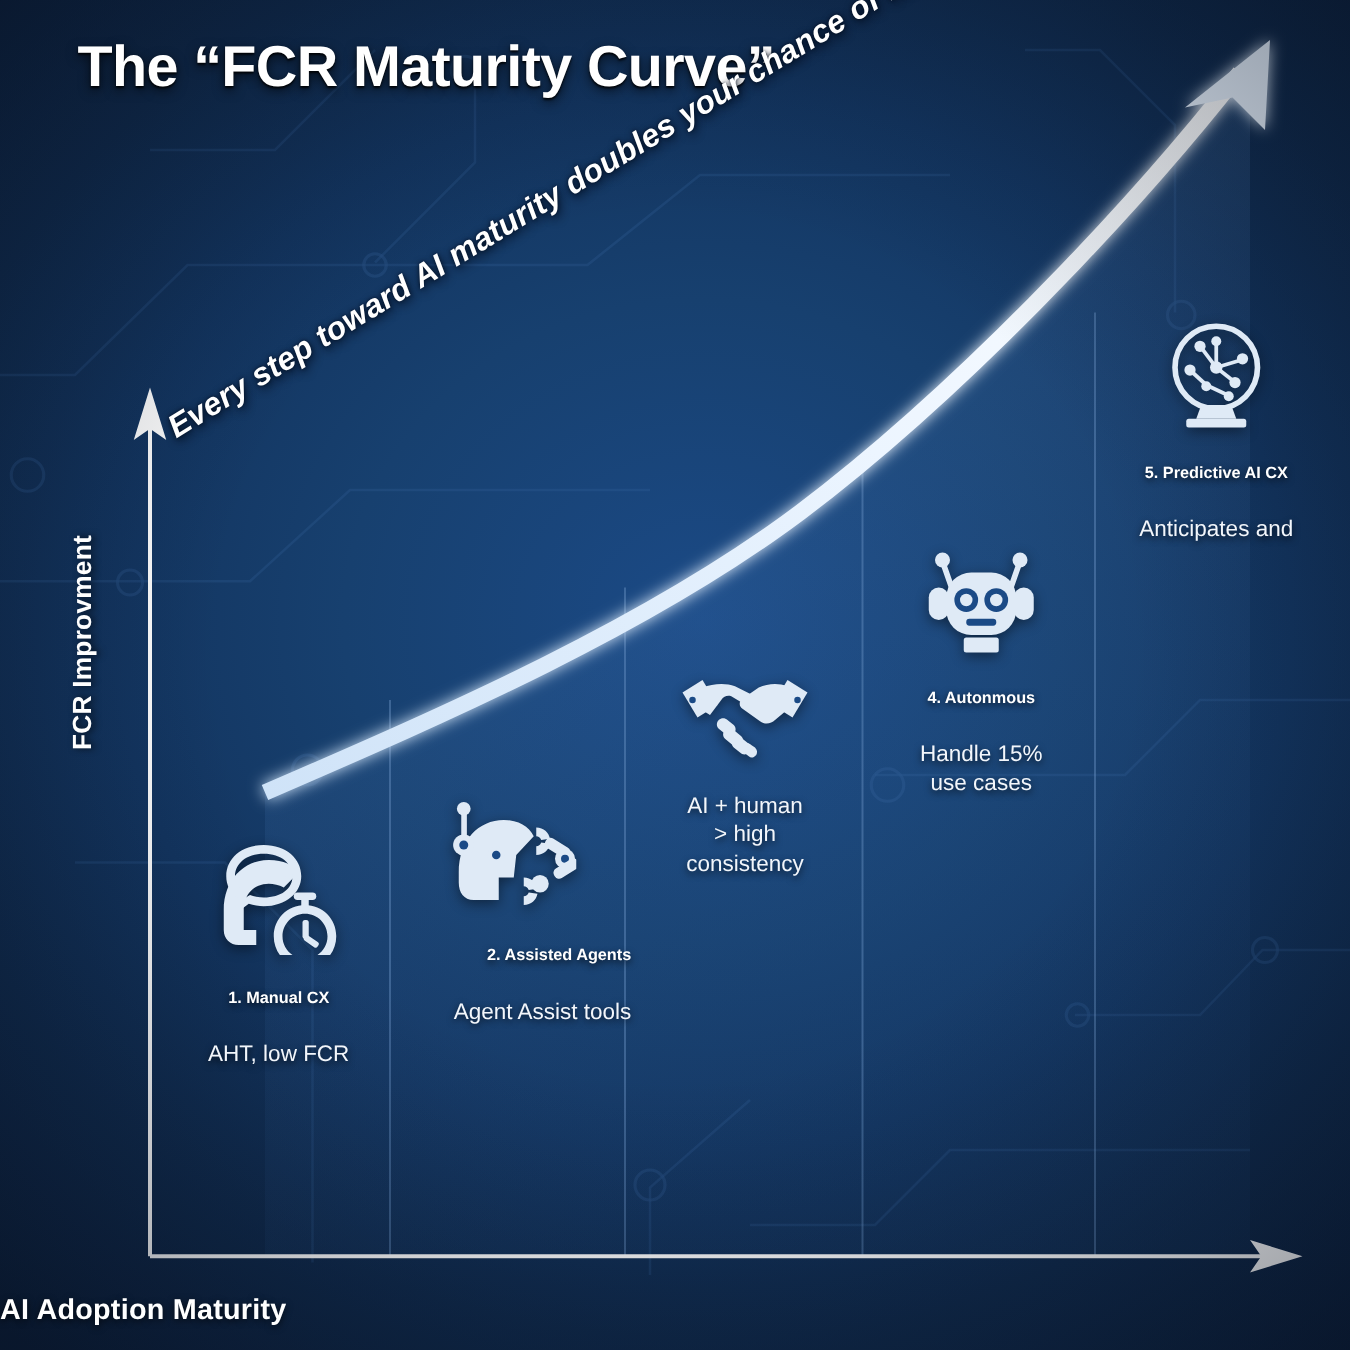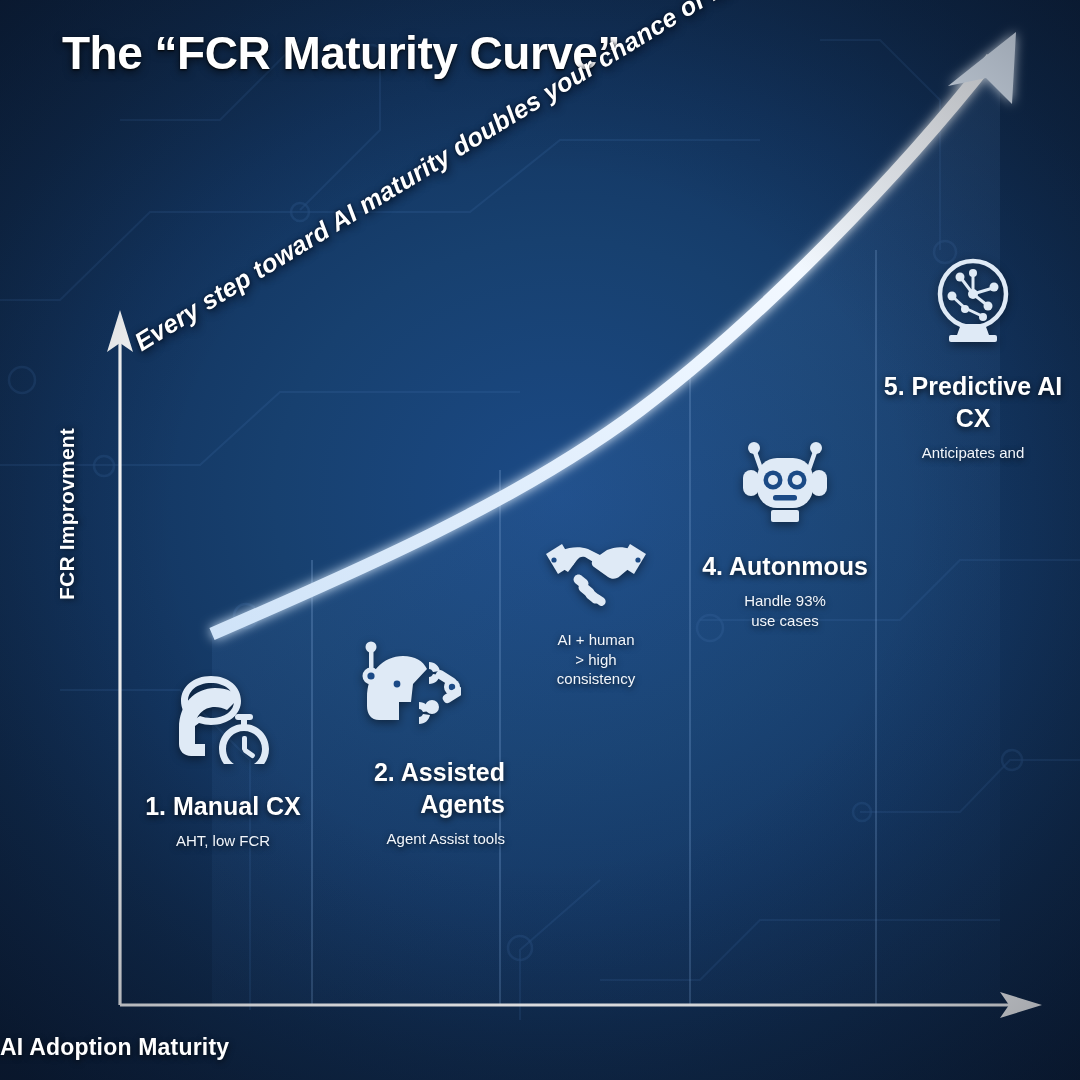--- a/index.html
+++ b/index.html
@@ -91,30 +91,30 @@
   
   .stage {
     position: absolute;
     text-align: center;
   }
   .stage-icon {
     display: block;
     margin: 0 auto;
   }
   .stage-title {
-    font-size: 25px;
+    font-size: 13px;
     font-weight: bold;
     line-height: 1.28;
     text-shadow: 0 2px 6px rgba(0,0,0,0.75);
   }
   .stage-desc {
-    font-size: 15px;
+    font-size: 18px;
     font-weight: normal;
     line-height: 1.30;
-    margin-top: 9px;
+    margin-top: 25px;
     color: #f2f6fb;
     text-shadow: 0 2px 6px rgba(0,0,0,0.7);
   }
 
   #stage-1 { left: 118px; top: 672px; width: 210px; }
   #stage-1 .stage-icon { margin-bottom: 26px; }
   #stage-2 { left: 305px; top: 640px; width: 200px; text-align: right; }
   #stage-2 .stage-icon { margin-bottom: 26px; }
   #stage-3 { left: 500px; top: 536px; width: 192px; }
   #stage-3 .stage-icon { margin-bottom: 22px; }
@@ -299,21 +299,21 @@
         <circle cx="62" cy="44" r="9.5" fill="#1b4a86"></circle>
         <circle cx="62" cy="44" r="5" fill="#dfeaf6"></circle>
         <rect x="38" y="59" width="24" height="5.5" rx="2.5" fill="#1b4a86"></rect>
         <rect x="36" y="74" width="28" height="12" rx="2"></rect>
       </g>
     </svg>
     <div class="stage-title">
       <div>4. Autonmous</div>
     </div>
     <div class="stage-desc">
-      <div>Handle 93%</div>
+      <div>Handle 15%</div>
       <div>use cases</div>
     </div>
   </div>
 
   <div class="stage" id="stage-5">
     <svg class="stage-icon icon-svg" width="92" height="88" viewBox="0 0 92 88">
       <g fill="none" stroke="#dfeaf6" stroke-width="4.5">
         <circle cx="46" cy="38" r="33"></circle>
       </g>
       <g stroke="#dfeaf6" stroke-width="3" fill="none">

